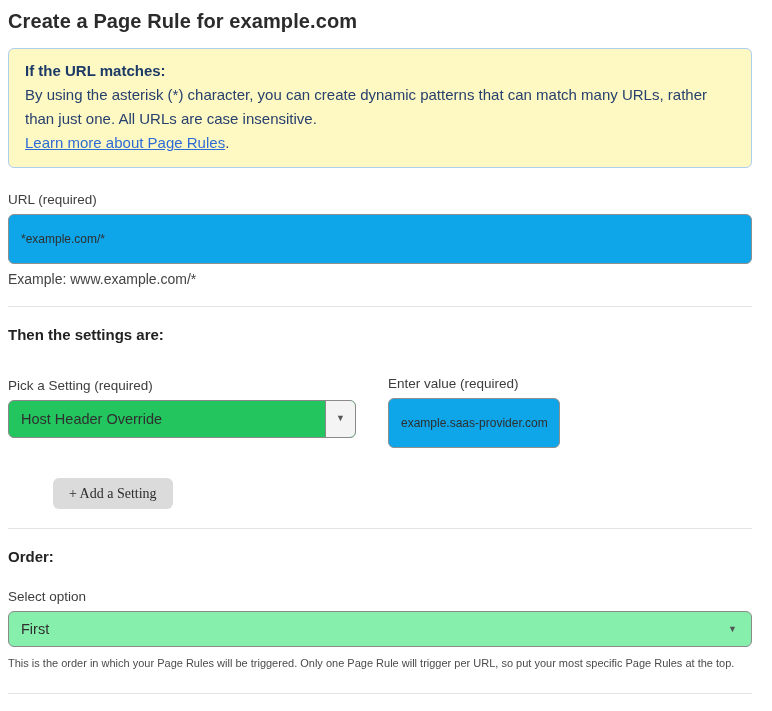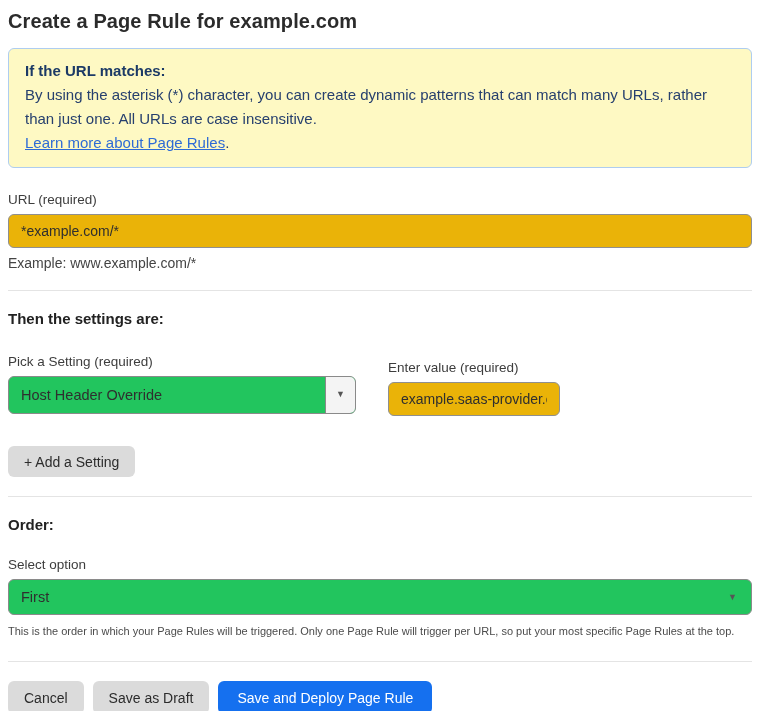--- a/index.html
+++ b/index.html
@@ -43,28 +43,28 @@
   }
   .info-link-suffix { color: #27406e; }
   .field-label {
     display: block;
     font-size: 13.5px;
     color: #3d3d3d;
     margin-bottom: 7px;
   }
   .text-input {
     display: block;
-    height: 34px;
+    height: 50px;
     border: 1px solid #8f8f8f;
     border-radius: 6px;
     padding: 0 12px;
-    font-size: 14px;
+    font-size: 12px;
     color: #2f2f2f;
     font-family: "Liberation Sans", "DejaVu Sans", sans-serif;
-    background: #eab308;
+    background: #0ea5e9;
     outline: none;
     width: 100%;
   }
   .helper-text {
     font-size: 14px;
     color: #444444;
     margin-top: 7px;
   }
   .divider {
     border: none;
@@ -119,31 +119,32 @@
   .value-input { width: 172px; }
   .btn {
     display: inline-flex;
     align-items: center;
     justify-content: center;
     height: 32px;
     padding: 0 16px;
     border: none;
     border-radius: 6px;
     font-size: 14px;
-    font-family: Liberation Sans, sans-serif;
+    font-family: Liberation Serif, serif;
     cursor: pointer;
     color: #2c2c2c;
     background: #dbdbdb;
+    margin-left: 45px;
   }
   .add-setting-btn { margin-top: 30px; height: 31px; }
   .wide-select {
     position: relative;
     border: 1px solid #8a8a8a;
     border-radius: 6px;
-    background: #22c55e;
+    background: #86efac;
     height: 36px;
     display: flex;
     align-items: center;
     padding: 0 12px;
     font-size: 14.5px;
     color: #2f2f2f;
     cursor: pointer;
   }
   .wide-select .caret {
     position: absolute;

